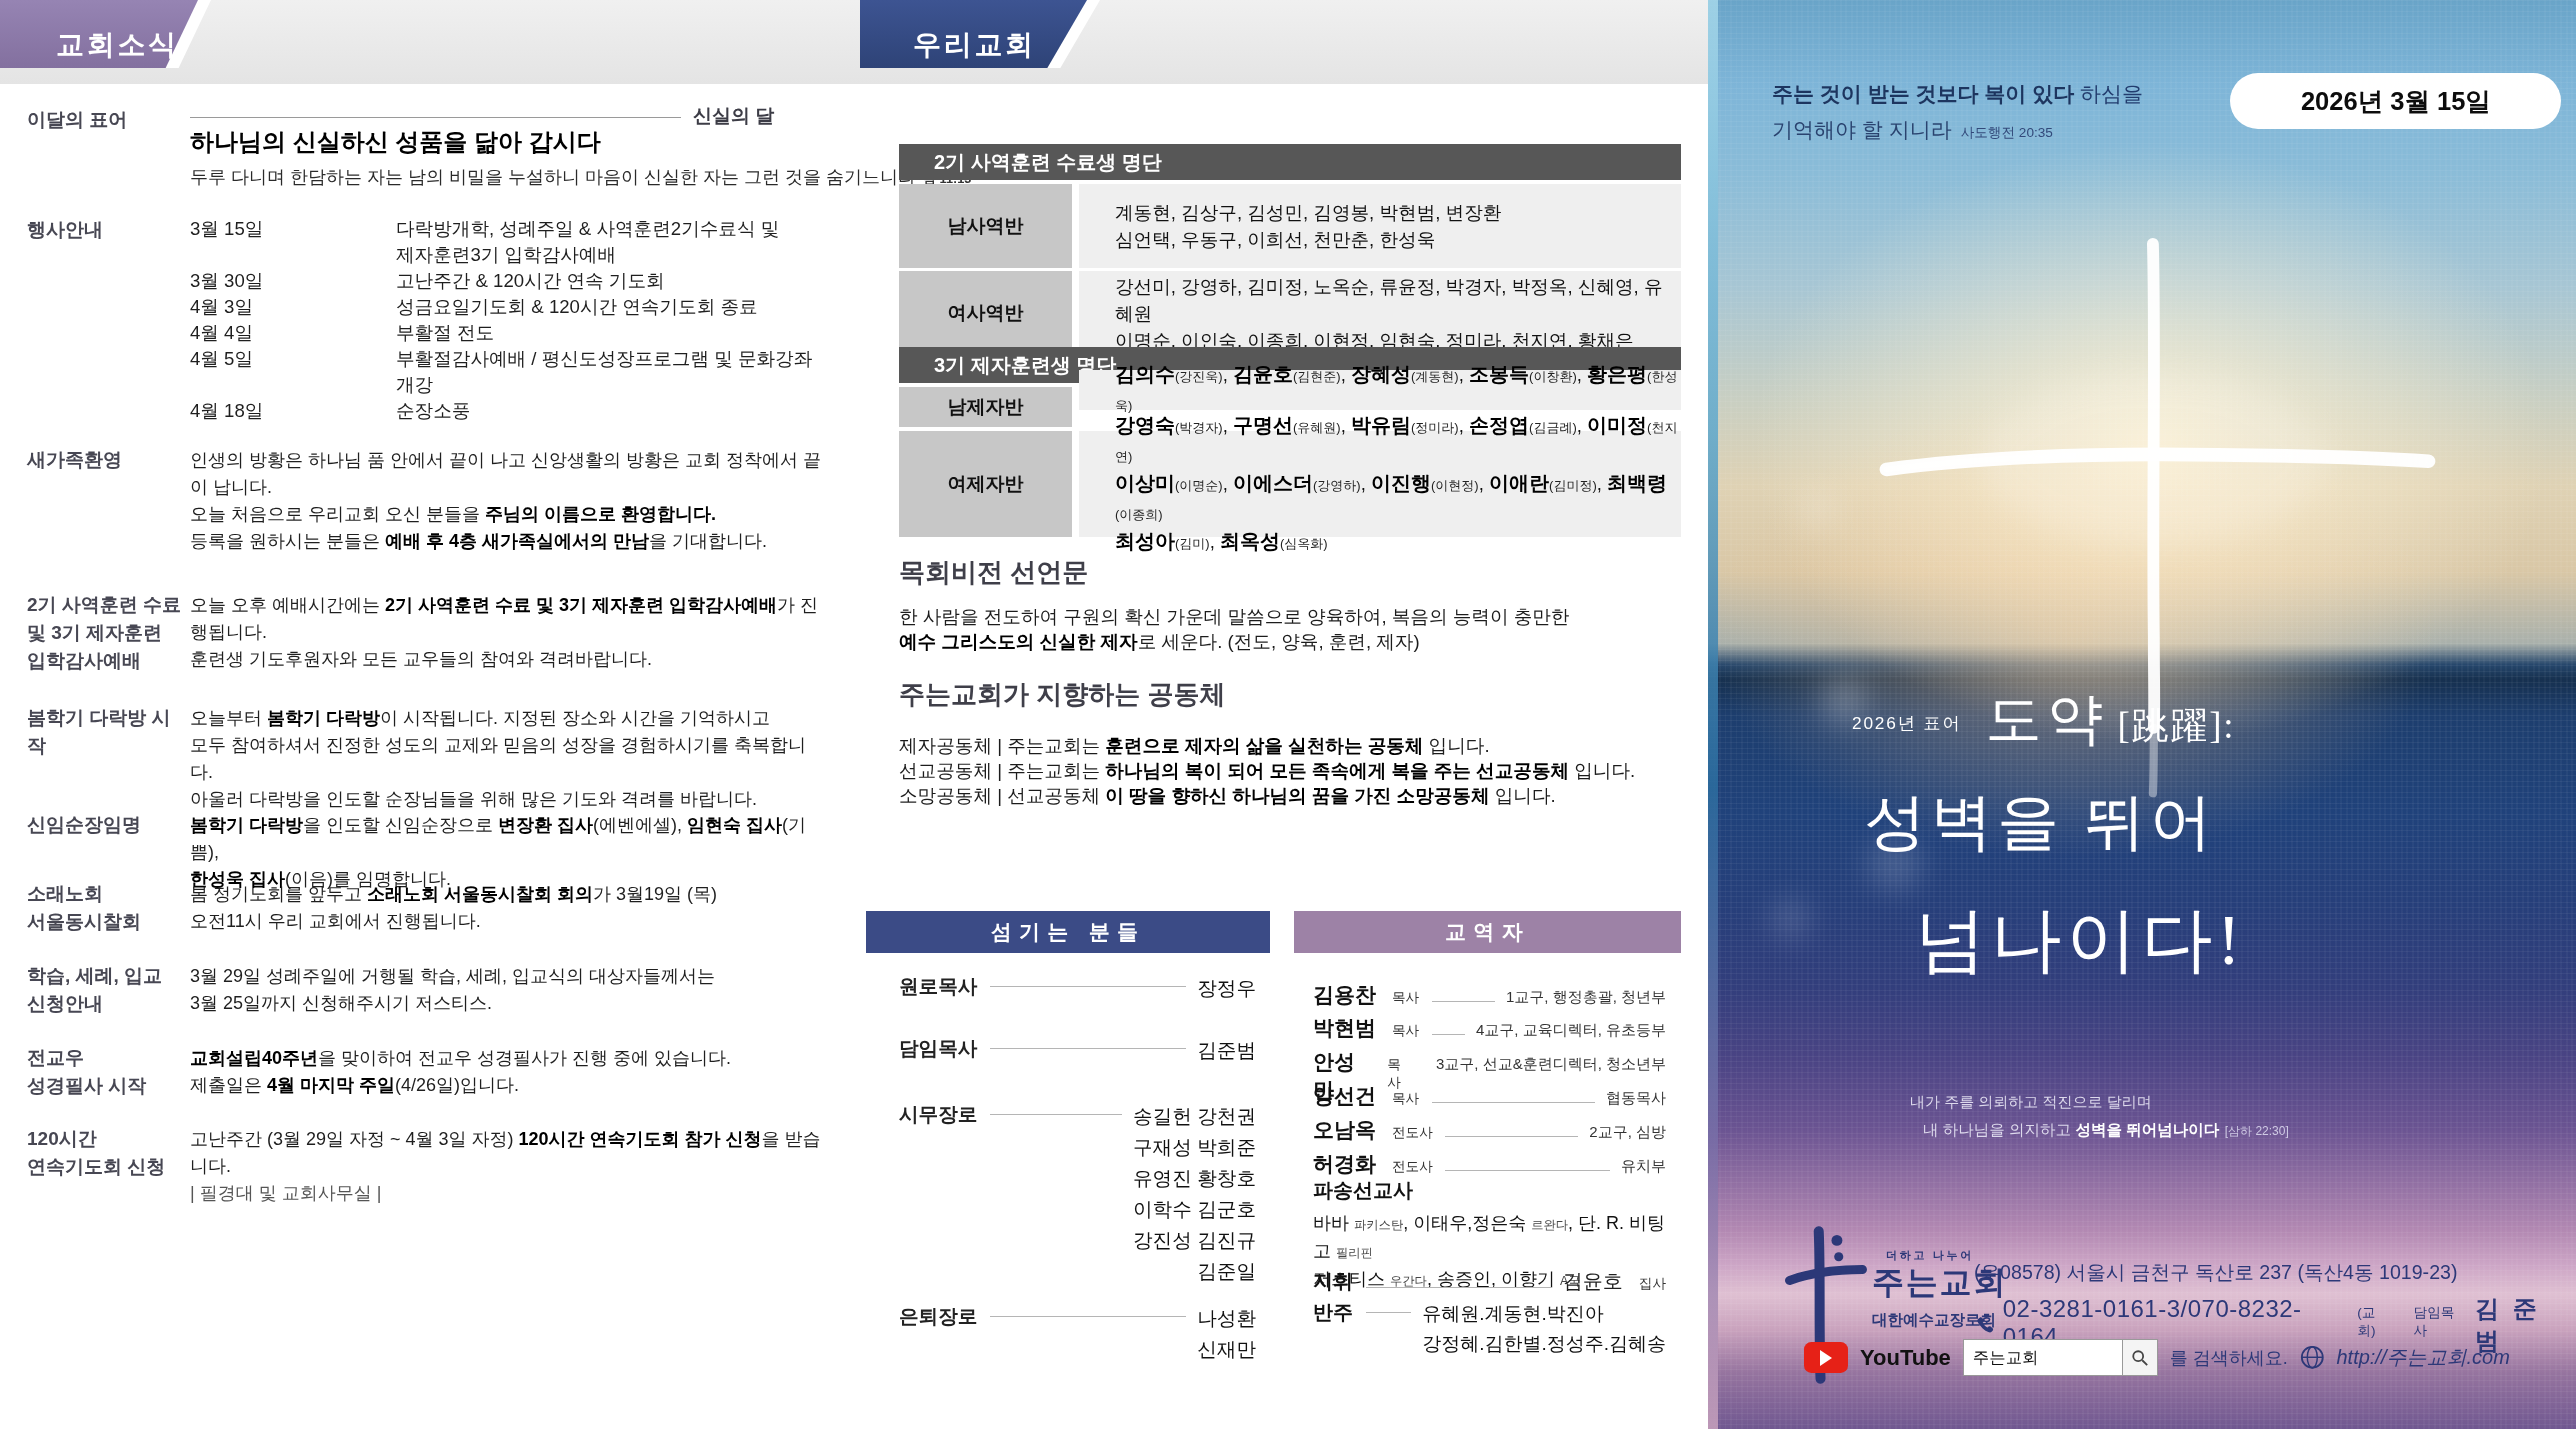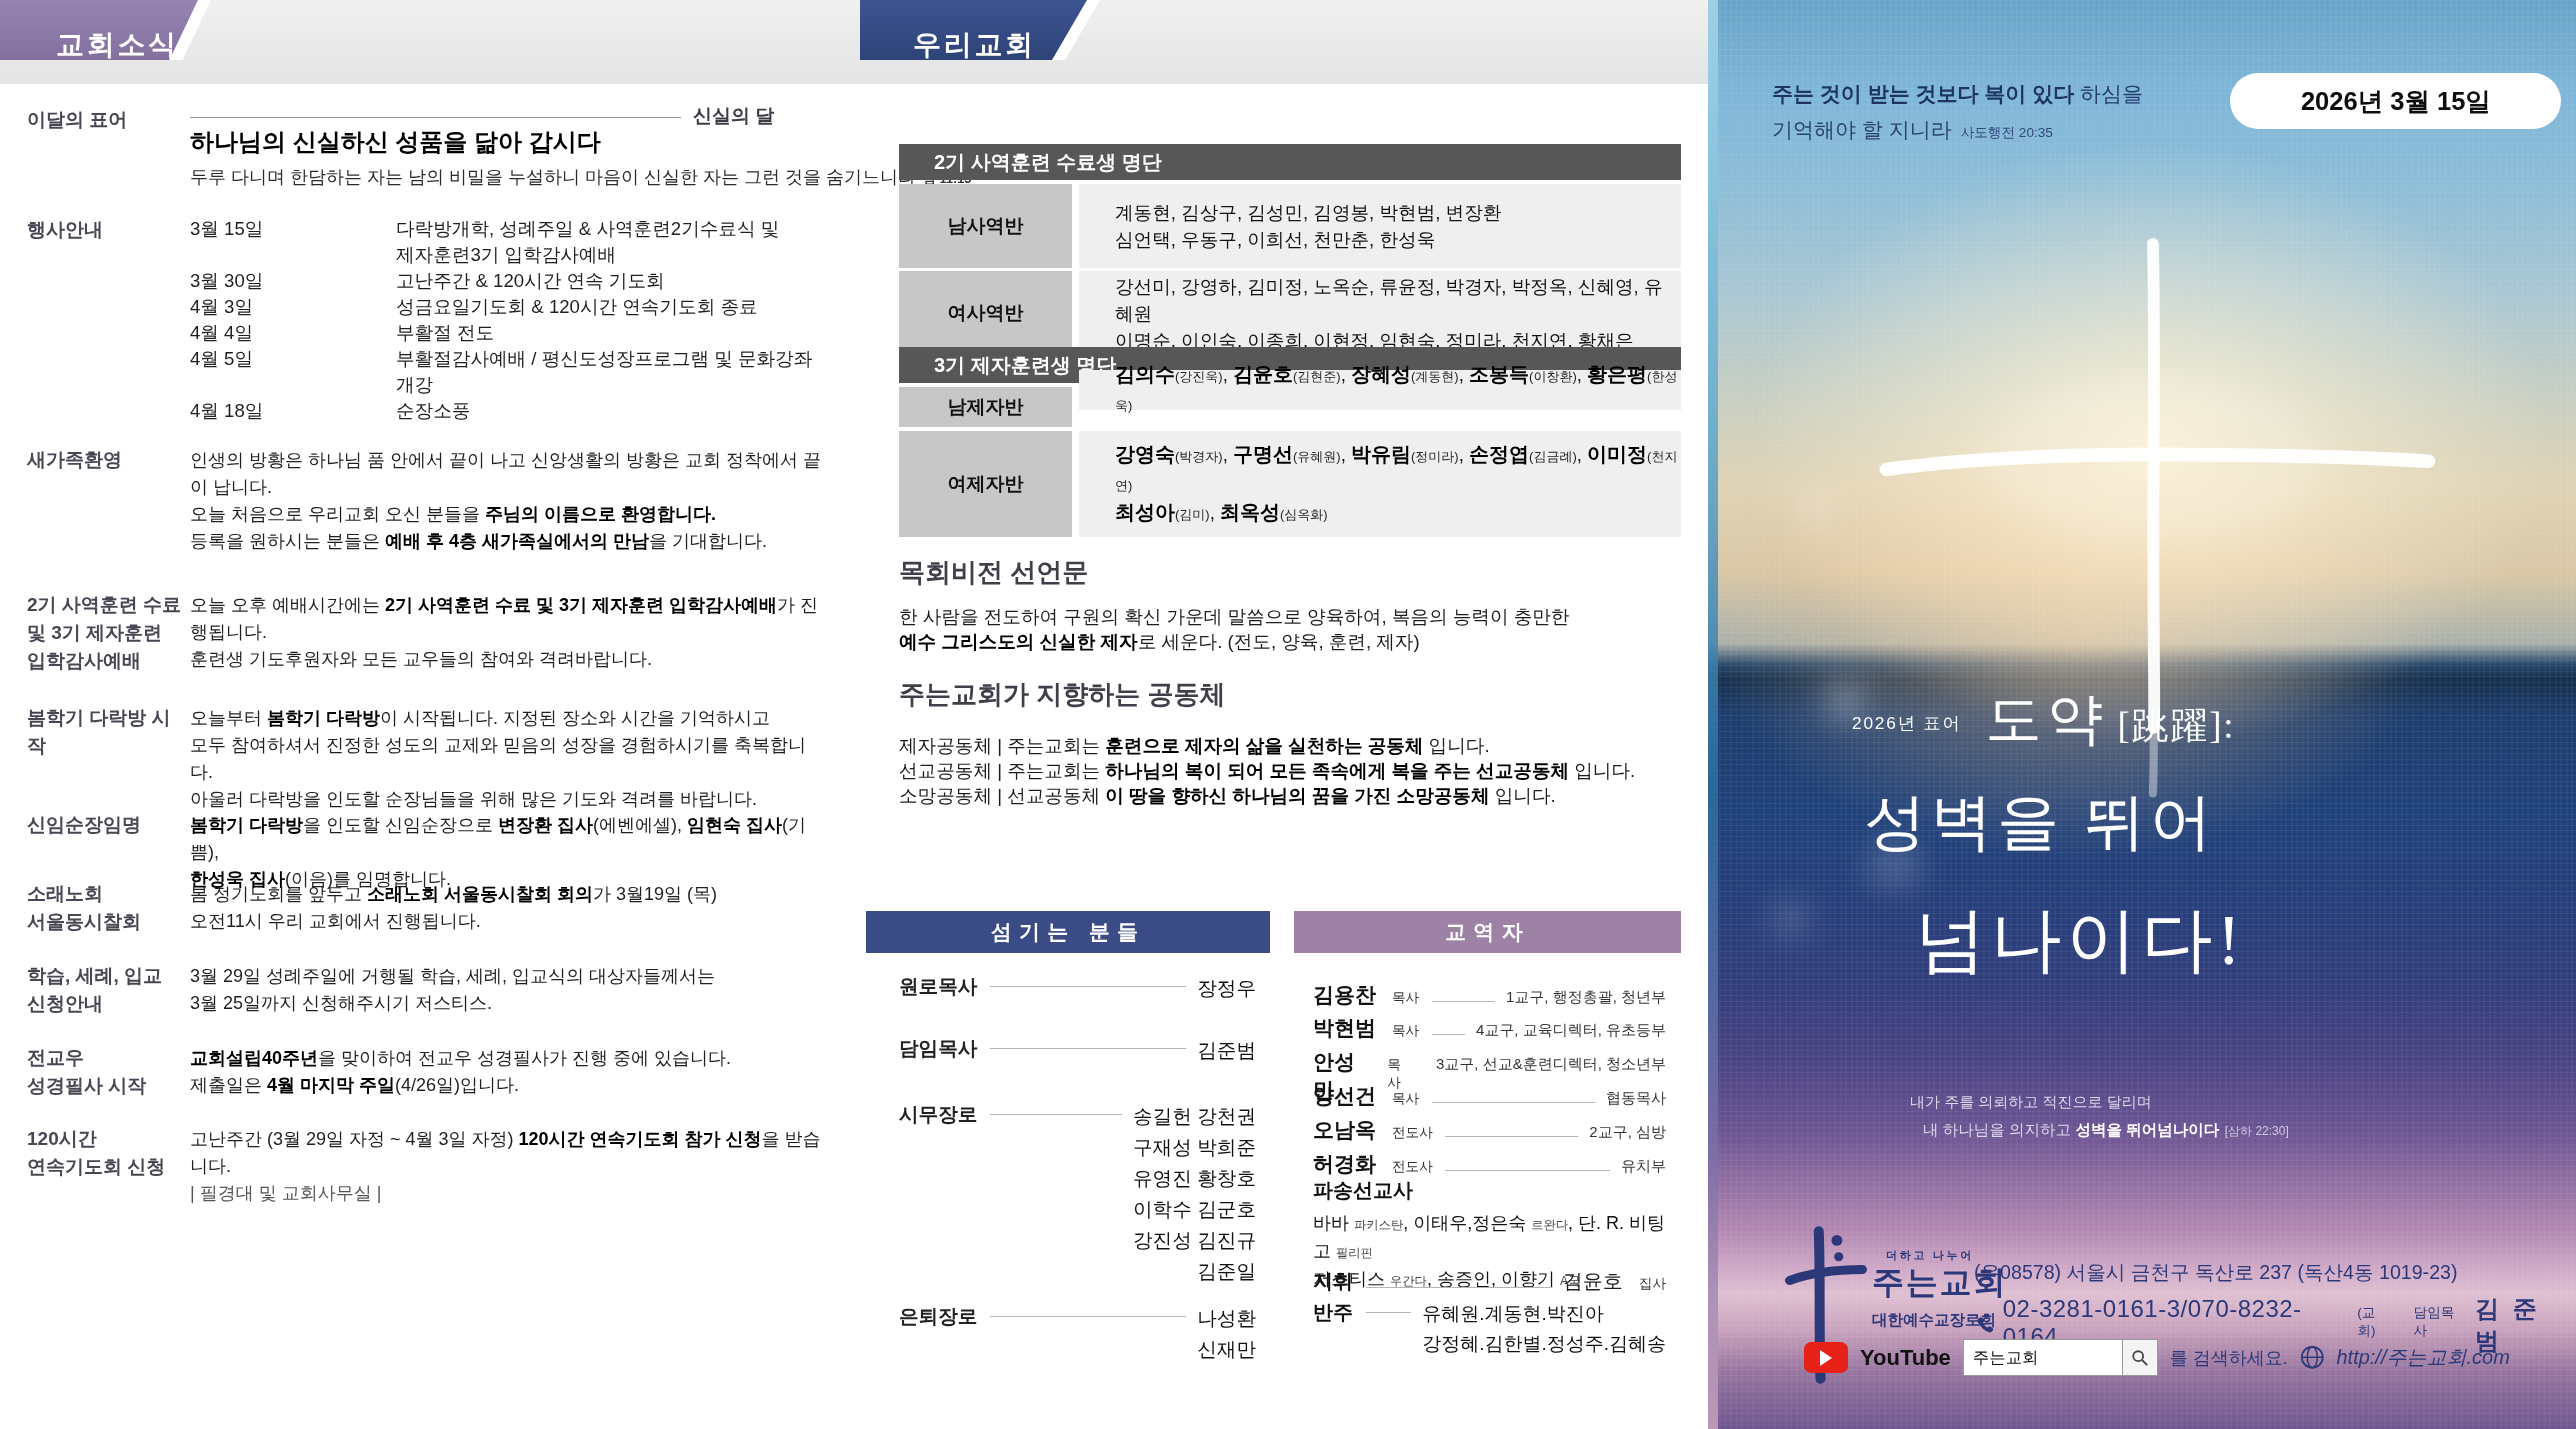--- a/index.html
+++ b/index.html
@@ -6,21 +6,21 @@
     --purple:#8d7aa9; --navy:#33497f; --band:#ececec; --thead:#575757;
     --labelcell:#c7c7c7; --rowbg:#efefef; --svbar:#3b4b86; --minbar:#9d82a6;
     --ytred:#e62117; --fnavy:#2c3878;
   }
   html,body{margin:0;padding:0}
   body{width:2576px;height:1430px;position:relative;background:#fff;
        font-family:"Liberation Sans","DejaVu Sans",sans-serif;color:#1f1f1f;overflow:hidden}
   .abs{position:absolute}
   
   .band{left:0;top:0;width:1708px;height:84px;background:linear-gradient(180deg,#f0f0f0,#e4e4e4)}
-  .tab{top:0;height:60px}
+  .tab{top:0;height:68px}
   .tab .under{position:absolute;inset:0;background:#fff}
   .tab .face{position:absolute;inset:0}
   .tab-title{position:absolute;color:#fff;font-weight:700;font-size:28px;letter-spacing:2.7px;top:26px}
   #tab-left{left:0;width:218px}
   #tab-left .under{clip-path:polygon(0 0,211px 0,171px 84px,0 84px)}
   #tab-left .face{clip-path:polygon(0 0,198px 0,158px 84px,0 84px);background:linear-gradient(180deg,#9684b3,#83709f)}
   #tab-mid{left:860px;width:246px}
   #tab-mid .under{clip-path:polygon(0 0,240px 0,191px 84px,0 84px)}
   #tab-mid .face{clip-path:polygon(0 0,227px 0,178px 84px,0 84px);background:linear-gradient(180deg,#3d5492,#2e4377)}
   
@@ -273,20 +273,21 @@
       <div><span>이명순, 이인숙, 이종희, 이현정, 임현숙, 정미라, 천지연, 황채은</span></div>
     </div>
     <div class="abs thead" style="top: 347px;">3기 제자훈련생 명단</div>
     <div class="abs tlabel" style="top: 387px; height: 40px;">남제자반</div>
     <div class="abs tcell" style="top: 370px; height: 40px;">
       <div><span class="sb">김의수</span><span class="ss">(강진욱)</span><span>, </span><span class="sb">김윤호</span><span class="ss">(김현준)</span><span>, </span><span class="sb">장혜성</span><span class="ss">(계동현)</span><span>, </span><span class="sb">조봉득</span><span class="ss">(이창환)</span><span>, </span><span class="sb">황은평</span><span class="ss">(한성욱)</span></div>
     </div>
     <div class="abs tlabel" style="top: 431px; height: 106px;">여제자반</div>
     <div class="abs tcell" style="top: 431px; height: 106px;">
       <div><span class="sb">강영숙</span><span class="ss">(박경자)</span><span>, </span><span class="sb">구명선</span><span class="ss">(유혜원)</span><span>, </span><span class="sb">박유림</span><span class="ss">(정미라)</span><span>, </span><span class="sb">손정엽</span><span class="ss">(김금례)</span><span>, </span><span class="sb">이미정</span><span class="ss">(천지연)</span></div>
+      <div><span class="sb">이상미</span><span class="ss">(이명순)</span><span>, </span><span class="sb">이에스더</span><span class="ss">(강영하)</span><span>, </span><span class="sb">이진행</span><span class="ss">(이현정)</span><span>, </span><span class="sb">이애란</span><span class="ss">(김미정)</span><span>, </span><span class="sb">최백령</span><span class="ss">(이종희)</span></div>
       <div><span class="sb">최성아</span><span class="ss">(김미)</span><span>, </span><span class="sb">최옥성</span><span class="ss">(심옥화)</span></div>
     </div>
   </div>
 <div class="abs sec-title" id="vision-title">목회비전 선언문</div>
 <div class="abs" id="vision-lines">
     <div class="mid-line"><span>한 사람을 전도하여 구원의 확신 가운데 말씀으로 양육하여, 복음의 능력이 충만한</span></div>
     <div class="mid-line"><span class="sb">예수 그리스도의 신실한 제자</span><span>로 세운다. (전도, 양육, 훈련, 제자)</span></div>
   </div>
 <div class="abs sec-title" id="community-title">주는교회가 지향하는 공동체</div>
 <div class="abs" id="community-lines">

